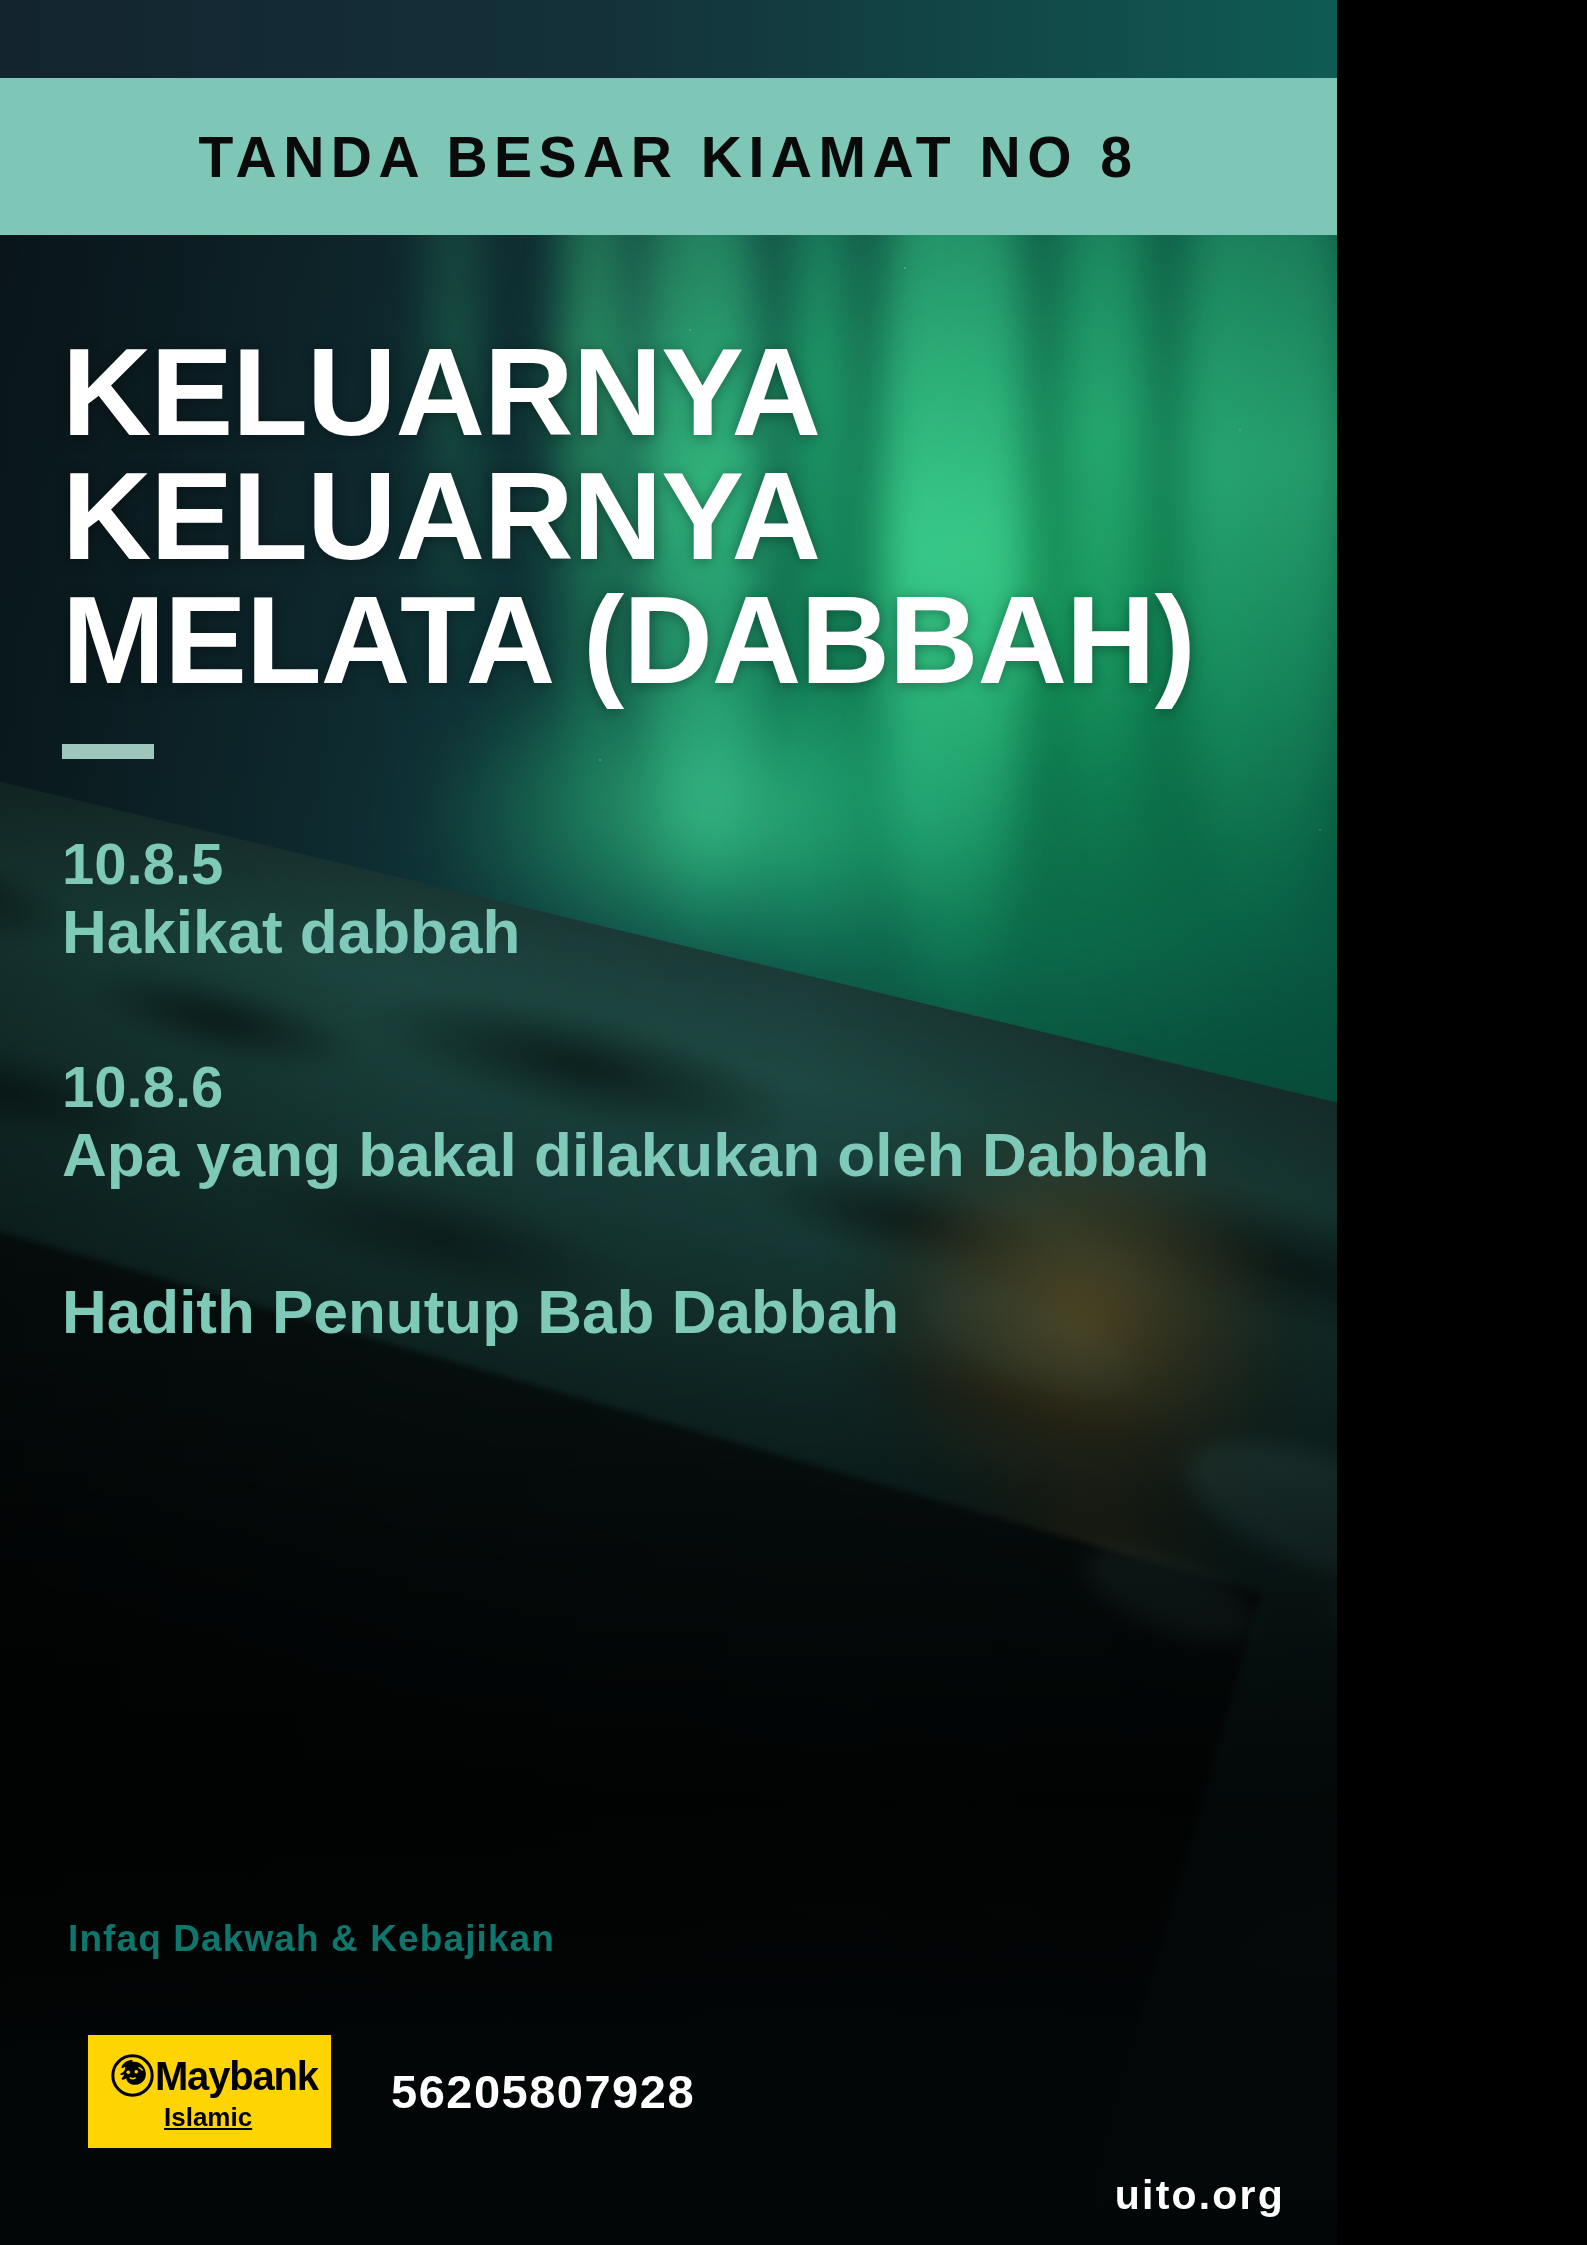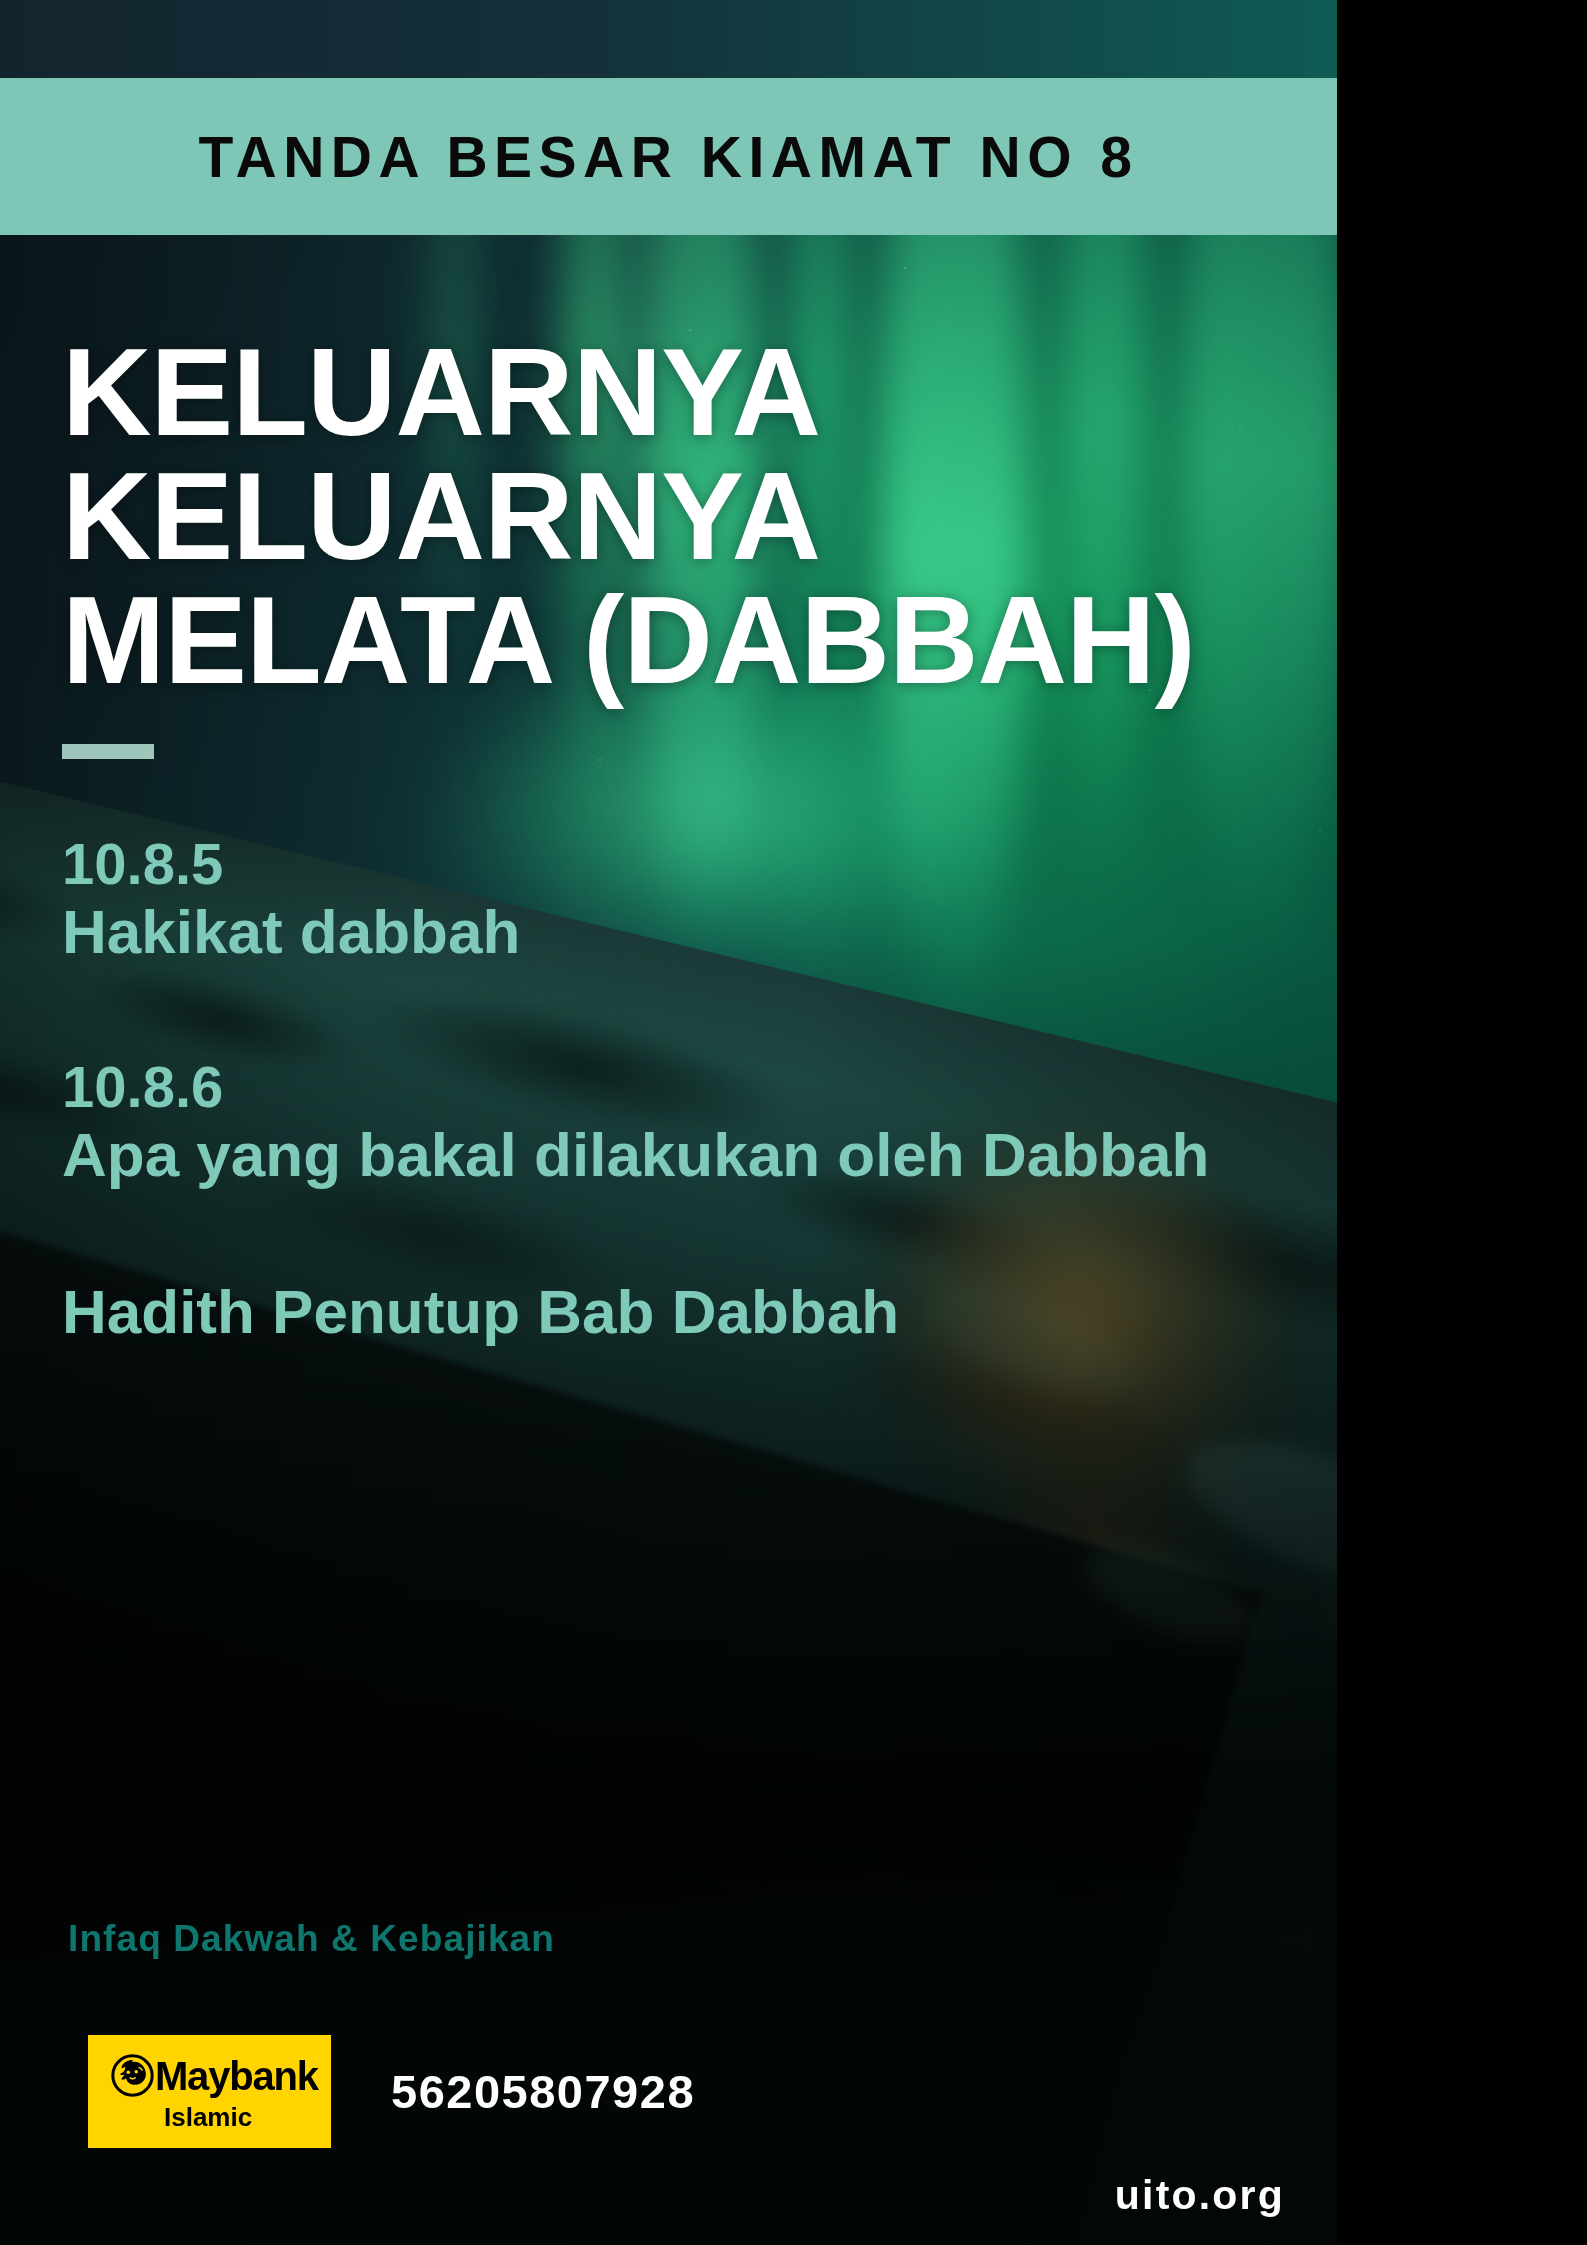--- a/index.html
+++ b/index.html
@@ -334,20 +334,21 @@
     letter-spacing: -1.2px;
     line-height: 1;
   }
   .mb-sub {
     color: #000;
     font-size: 26px;
     font-weight: 700;
     line-height: 1;
     margin-top: 6px;
     margin-left: 54px;
+    text-decoration: underline;
   }
 
   .acct-no {
     color: #ffffff;
     font-size: 47px;
     font-weight: 700;
     letter-spacing: 1.5px;
     margin-left: 60px;
   }
 

